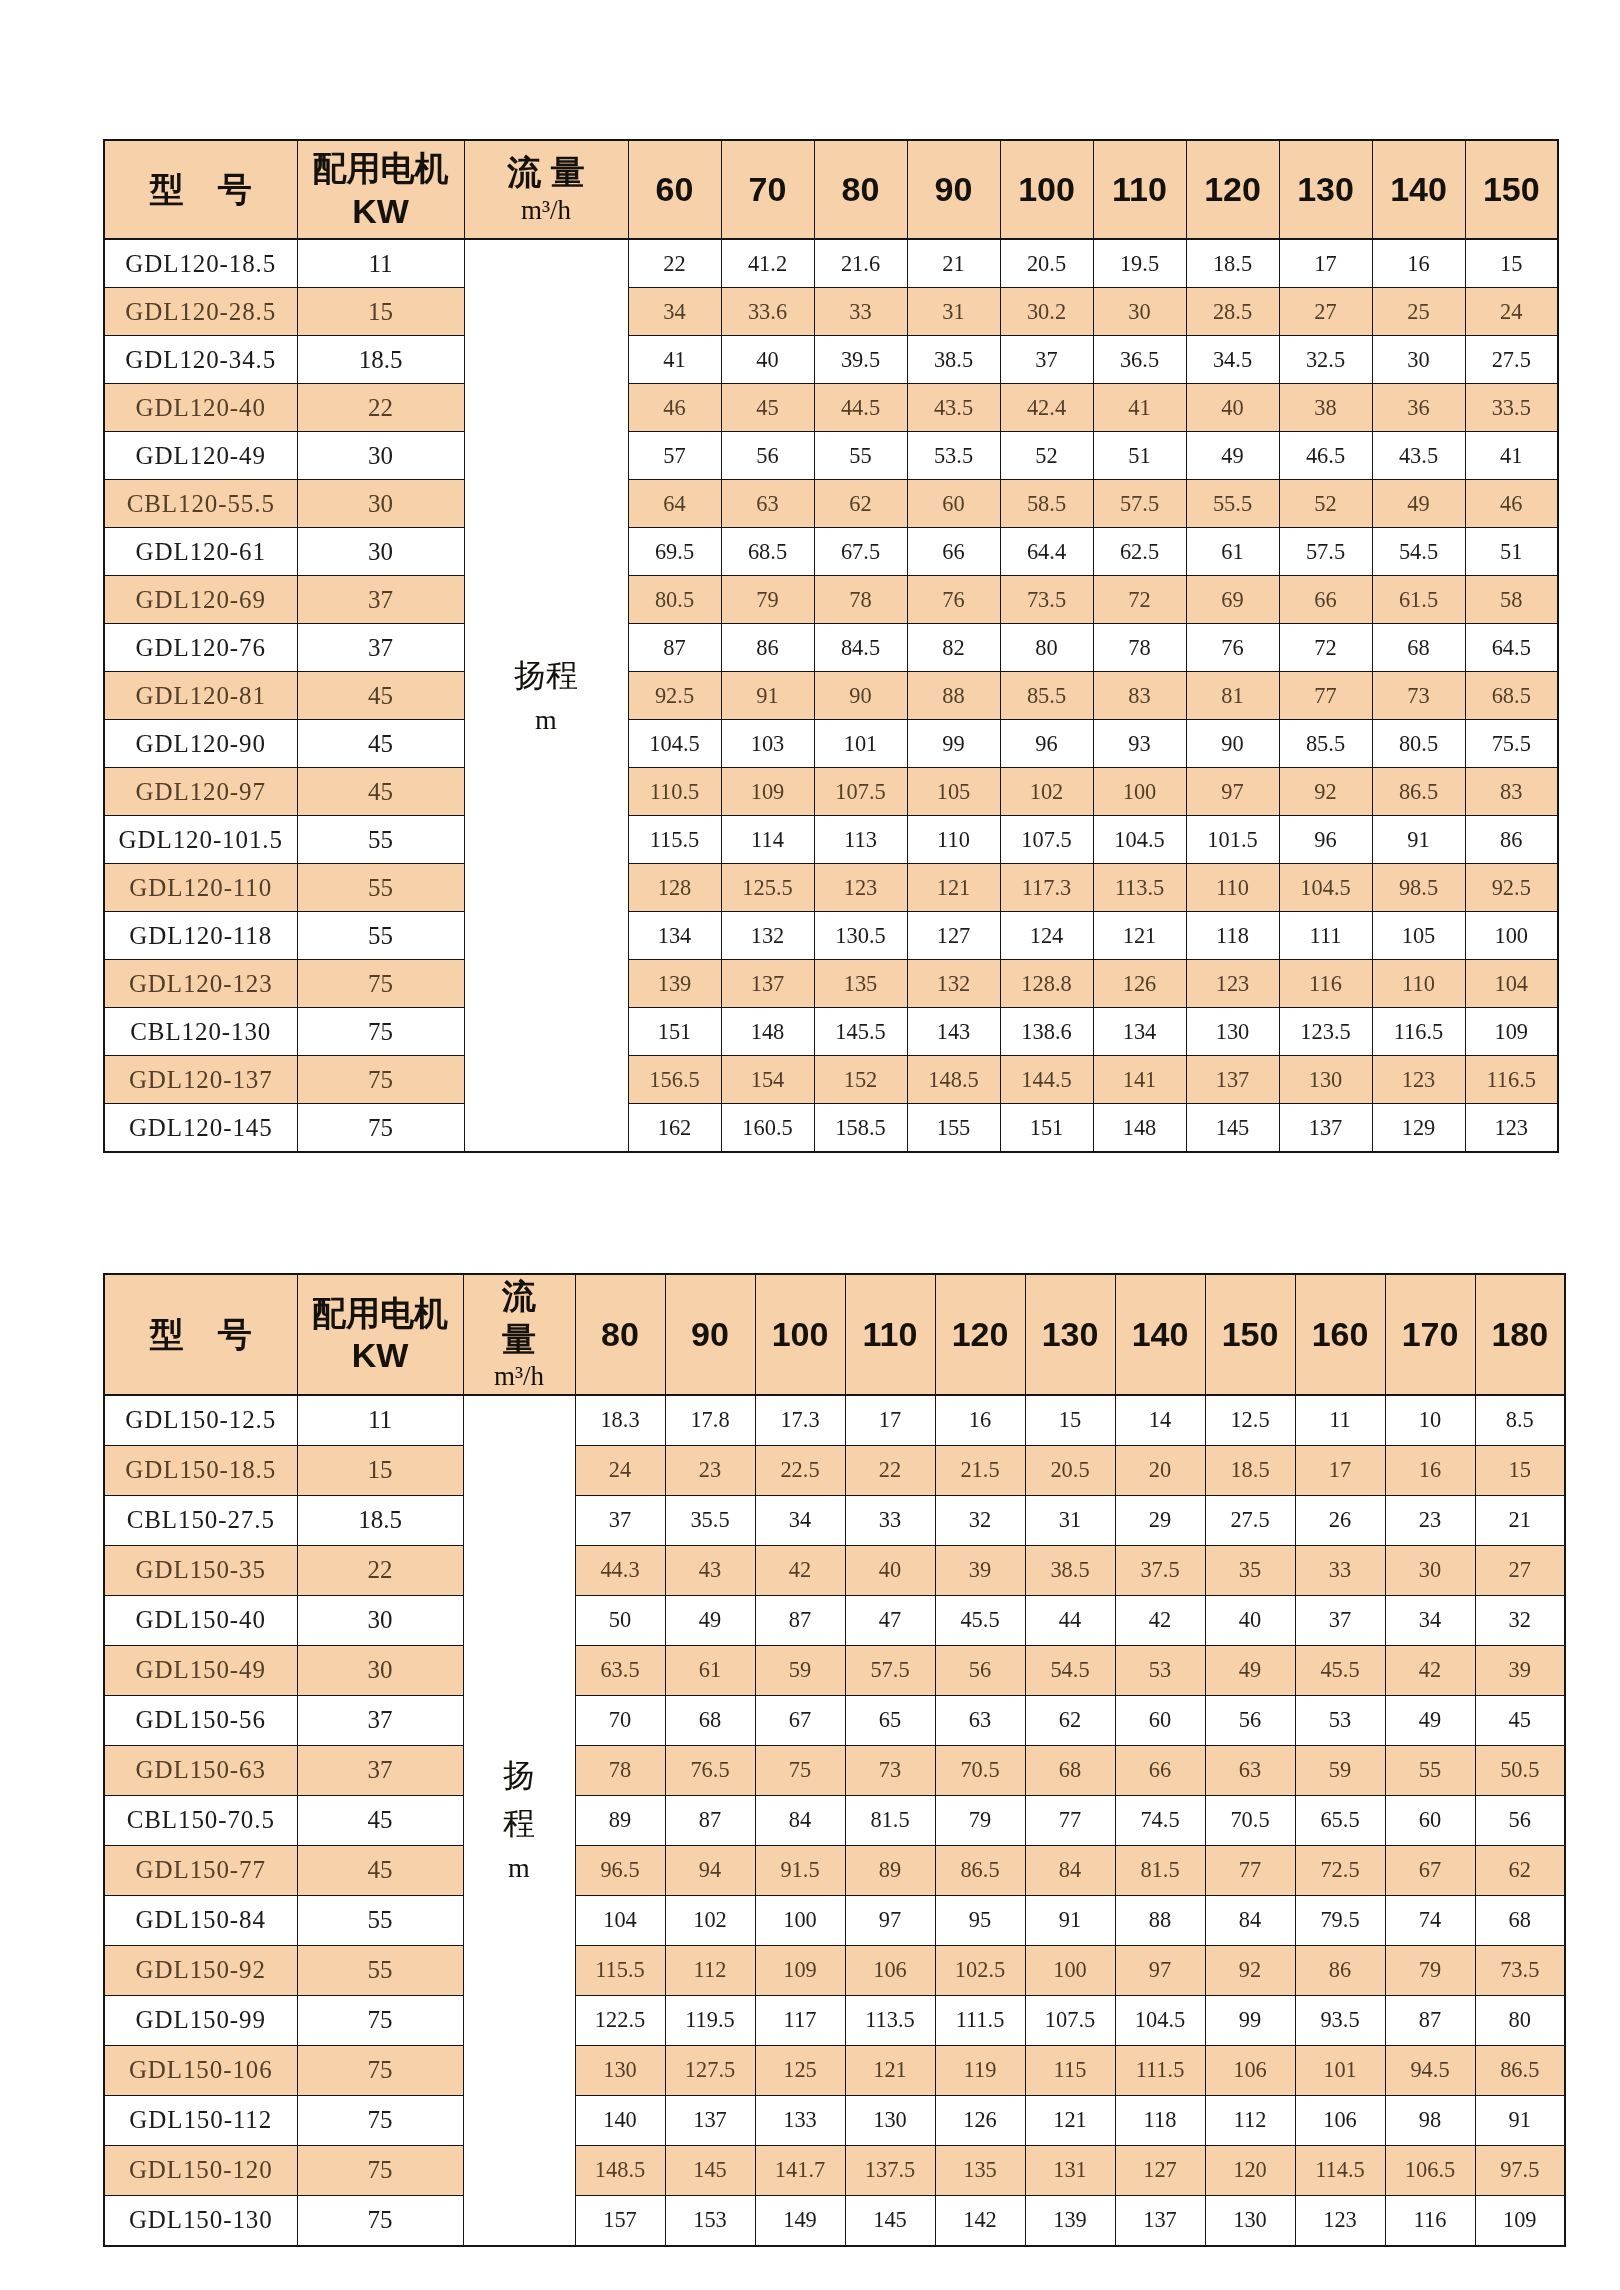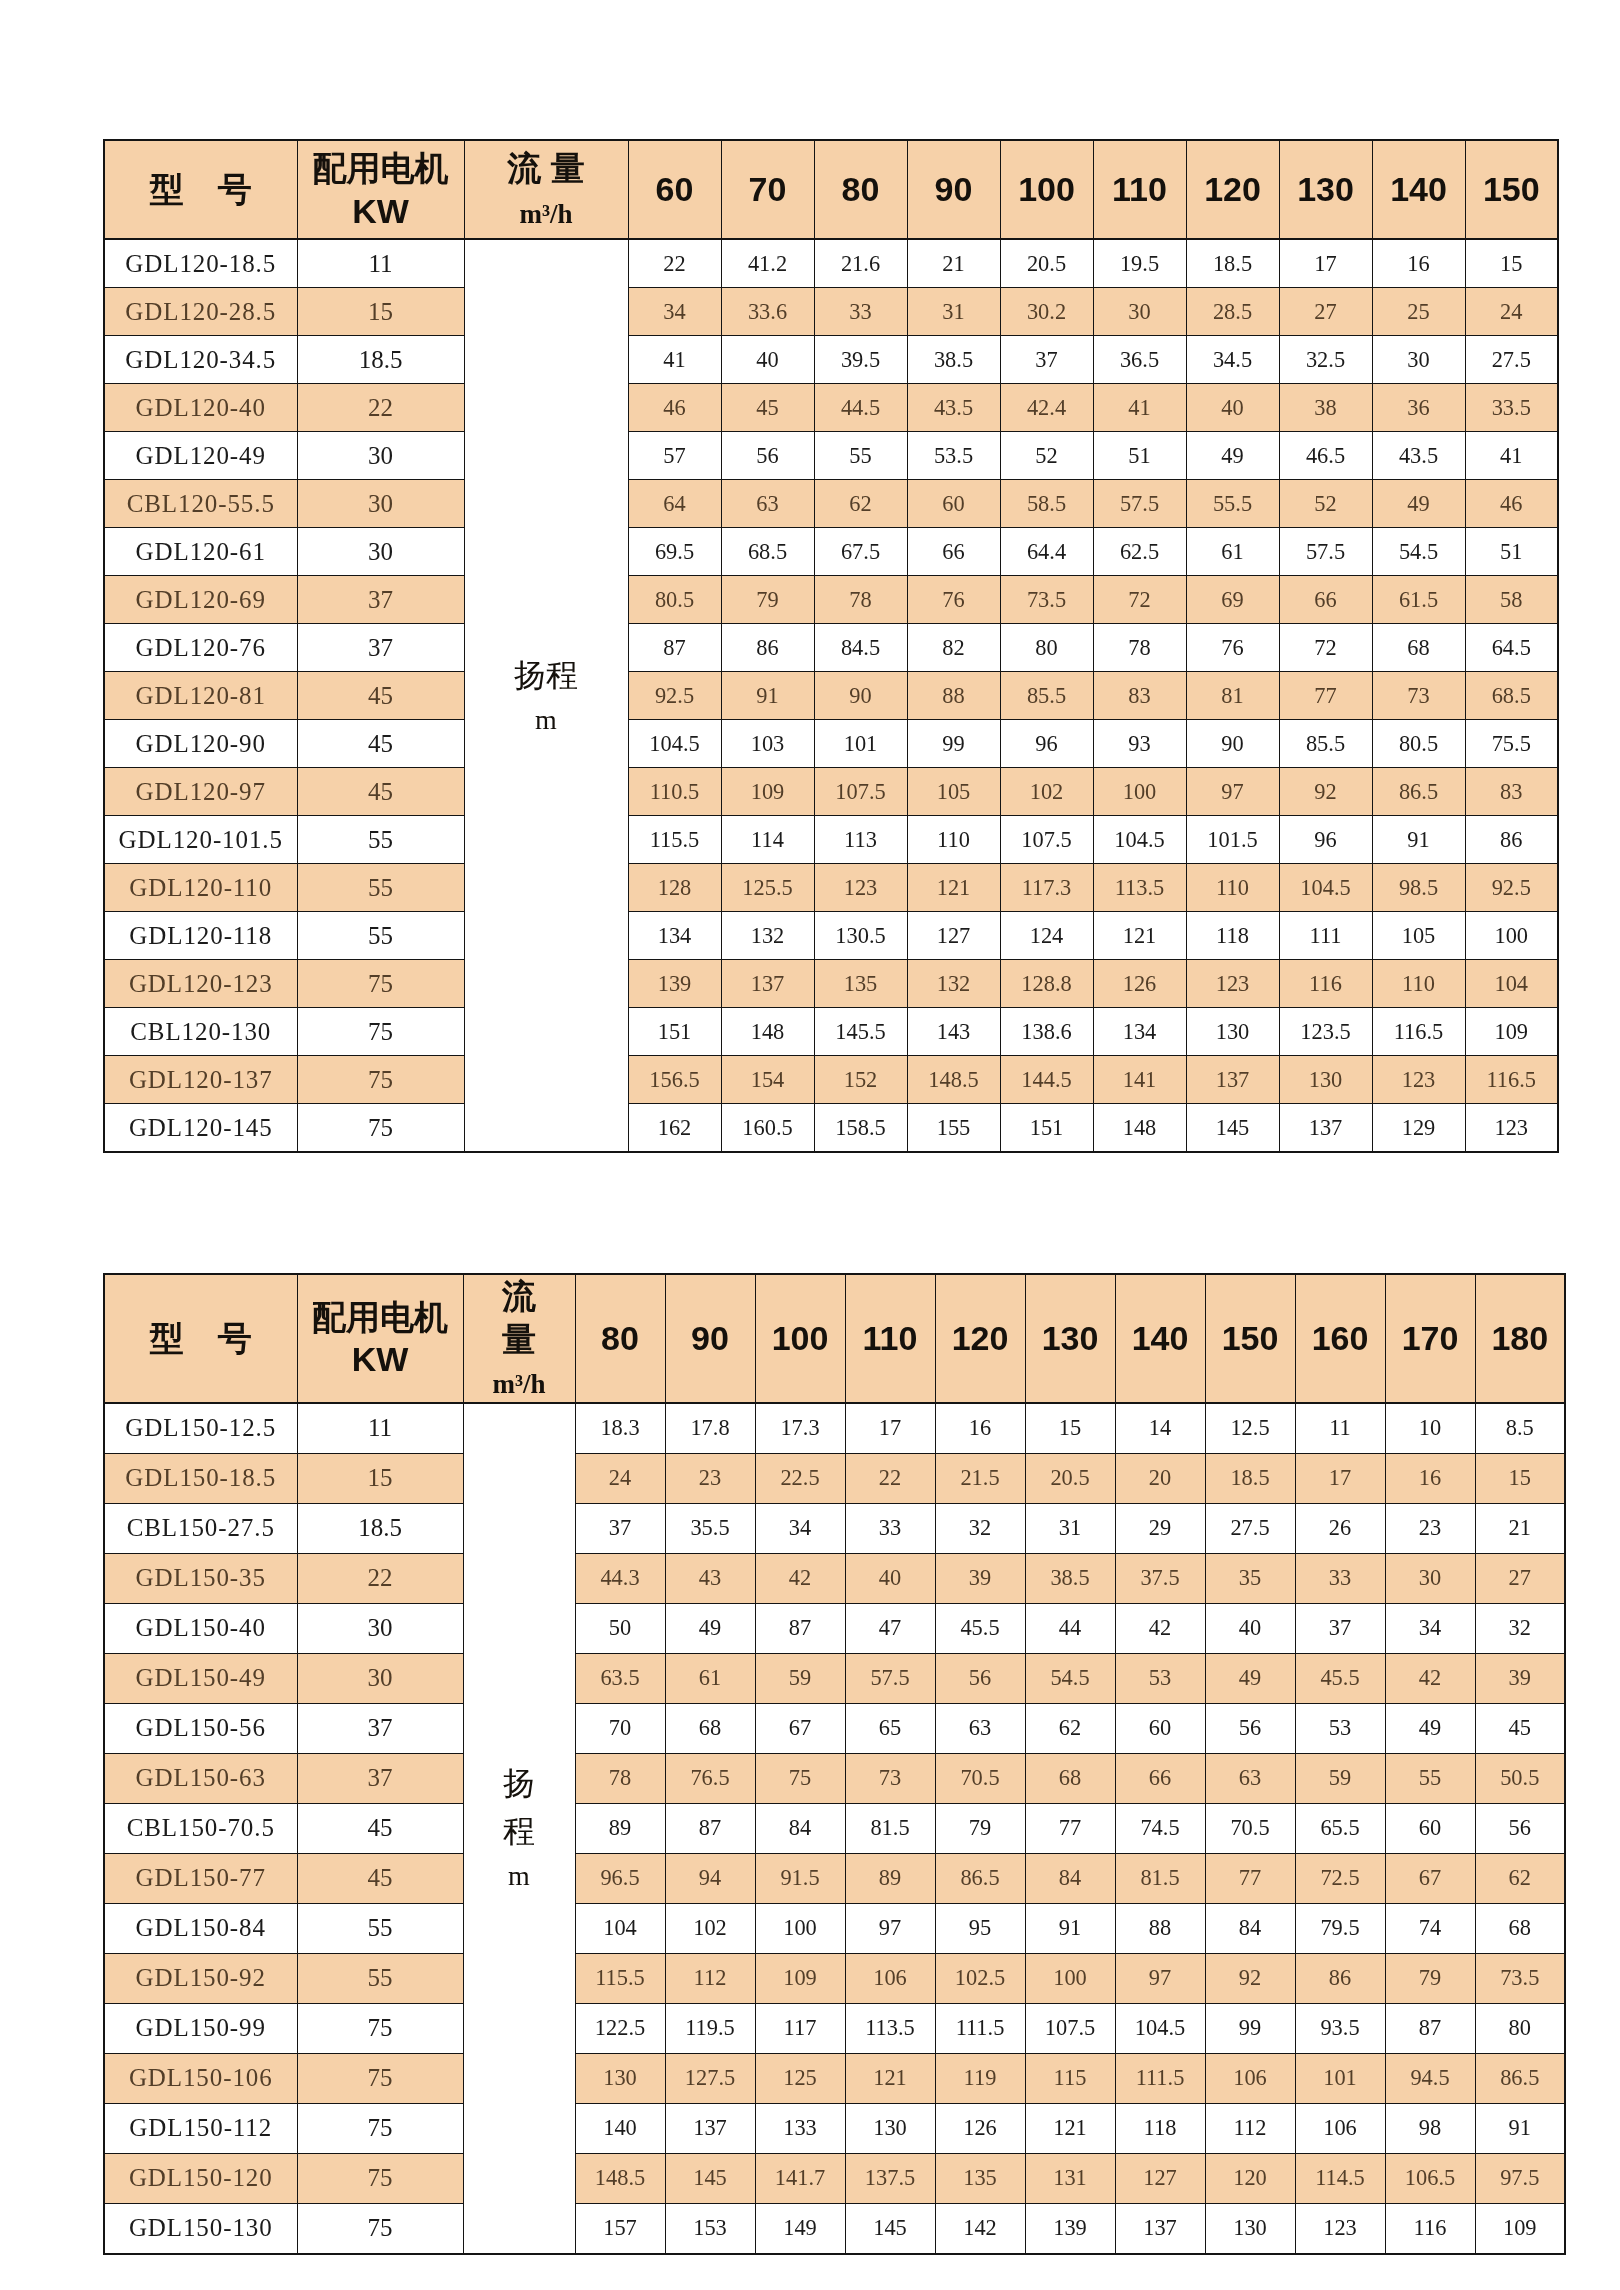--- a/index.html
+++ b/index.html
@@ -37,22 +37,21 @@
     font-weight: 700;
     font-size: 34px;
     border-bottom: 2.7px solid #141414;
     line-height: 1.25;
   }
   .t1 thead th { height: 97px; }
   .t2 thead th { height: 118px; }
   .pump-table thead .unit-line {
     font-family: "Liberation Serif", "DejaVu Serif", serif;
     font-size: 27px;
-    font-weight: 700;
-    margin-top: 8px;
+    font-weight: 400;
   }
   .t1 tbody td { height: 47px; }
   .t2 tbody td { height: 49px; }
 
   .pump-table tbody td {
     color: #1b1b1b;
     font-size: 22.4px;
     background: #ffffff;
   }
   .pump-table tbody td.model {

